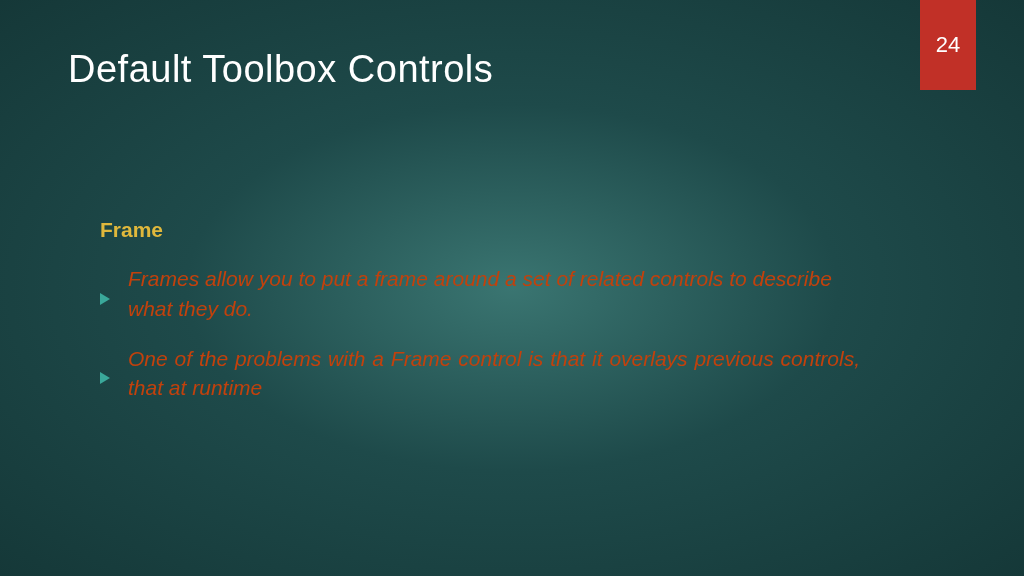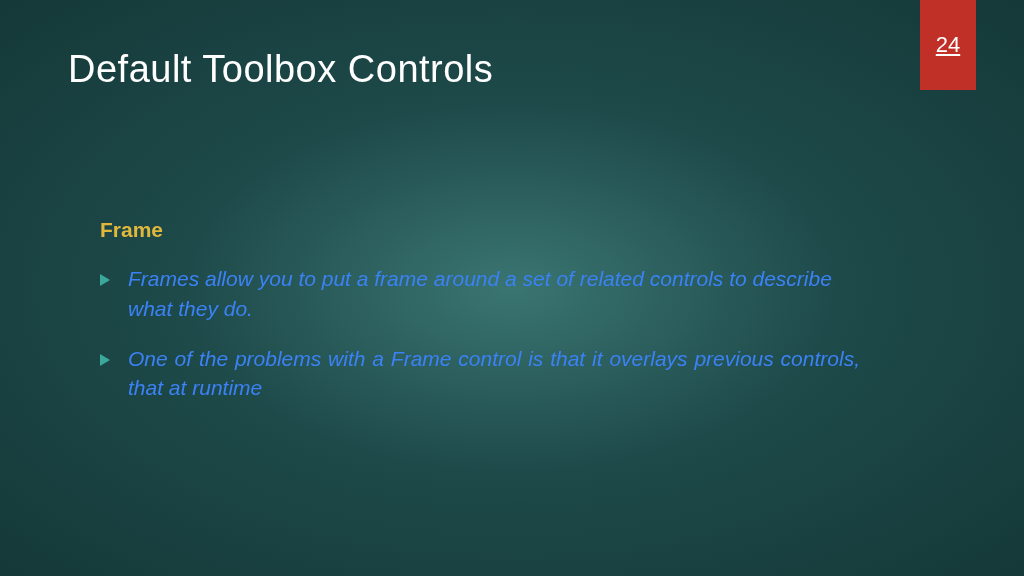--- a/index.html
+++ b/index.html
@@ -21,21 +21,20 @@
       right: 48px;
       width: 56px;
       height: 90px;
       background: #c13027;
       display: flex;
       align-items: center;
       justify-content: center;
       color: #ffffff;
       font-size: 22px;
       font-weight: 400;
-      text-decoration: underline;
     }
     .title {
       position: absolute;
       top: 48px;
       left: 68px;
       color: #ffffff;
       font-size: 38px;
       font-weight: 400;
       letter-spacing: 0.5px;
     }
@@ -50,23 +49,23 @@
       color: #e0b83c;
       font-size: 21px;
       font-weight: 700;
       margin-bottom: 22px;
     }
     .bullets {
       list-style: none;
     }
     .bullets li {
       display: flex;
-      align-items: flex-start;
+      align-items: center;
       margin-bottom: 20px;
-      color: #3b82f6;
+      color: #c2410c;
       font-size: 21px;
       font-style: italic;
       line-height: 1.42;
     }
     .bullet-icon {
       flex-shrink: 0;
       width: 0;
       height: 0;
       border-top: 6px solid transparent;
       border-bottom: 6px solid transparent;

